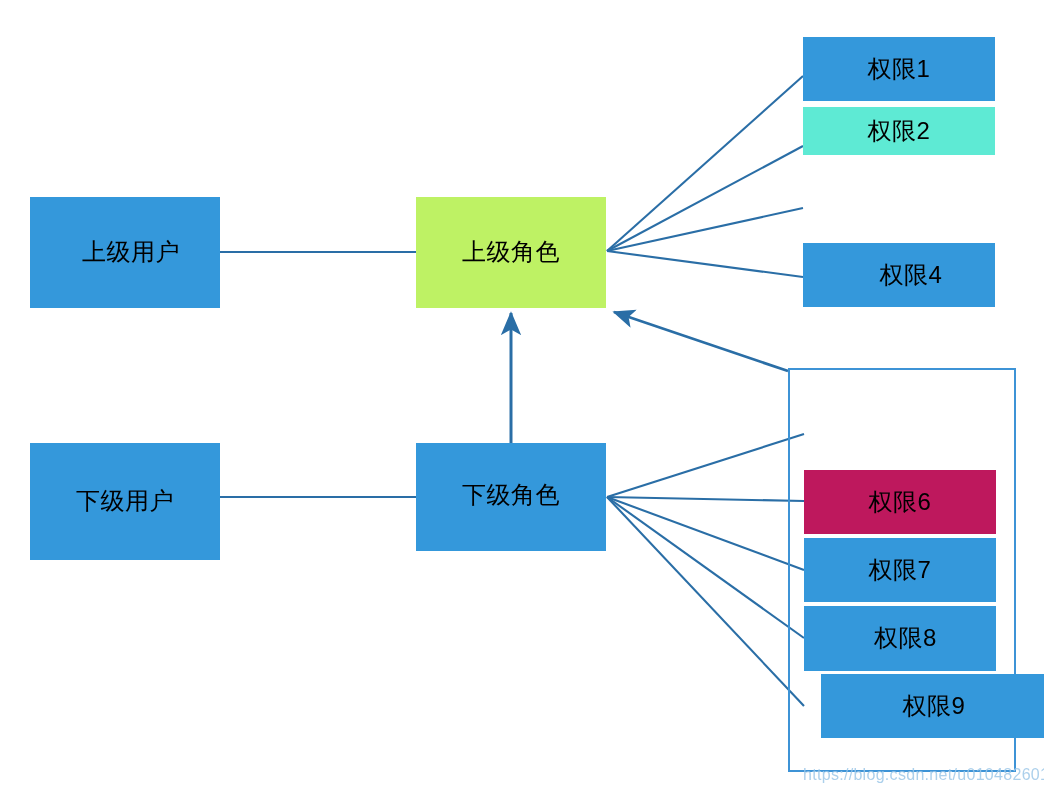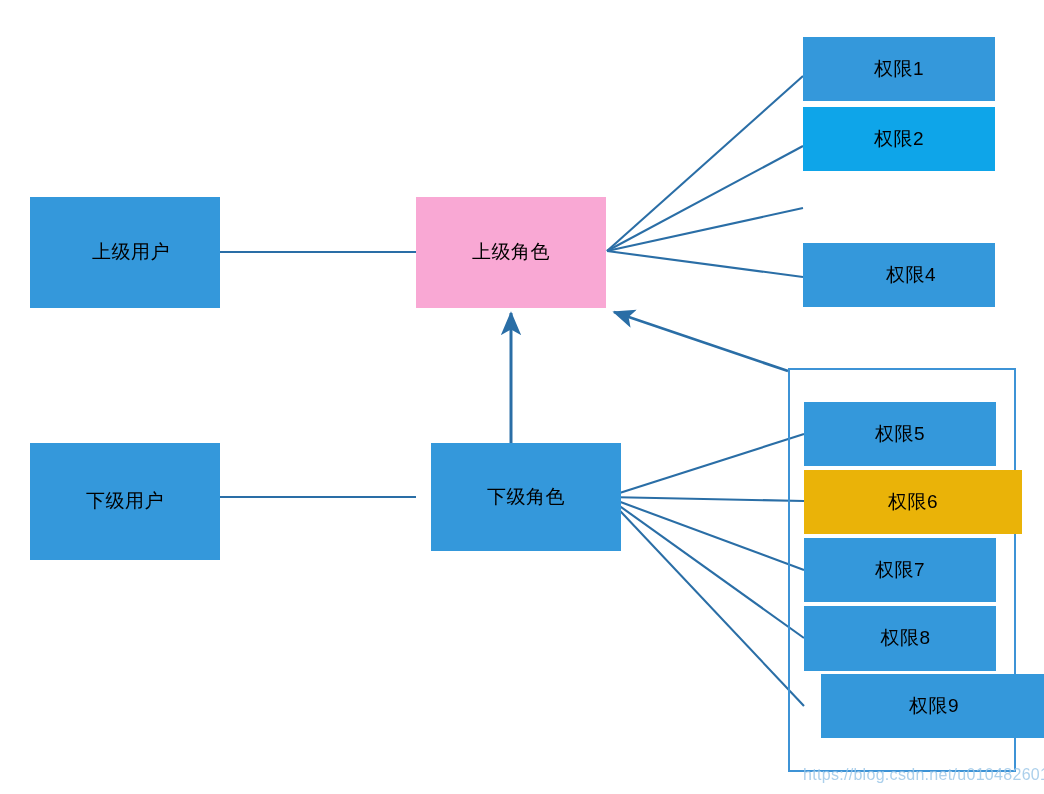--- a/index.html
+++ b/index.html
@@ -25,21 +25,21 @@
     height: 794px;
     pointer-events: none;
   }
   .node {
     position: absolute;
     background: #3498db;
     color: #000000;
     display: flex;
     align-items: center;
     justify-content: center;
-    font-size: 19px;
+    font-size: 24px;
     line-height: 1.1;
     letter-spacing: 0.5px;
     box-sizing: border-box;
     z-index: 2;
   }
   .node-label {
     pointer-events: none;
     white-space: nowrap;
   }
   .group-box {
@@ -89,43 +89,40 @@
     <line x1="607" y1="497" x2="804" y2="570" stroke="#2a6ea6" stroke-width="2.1"></line>
     <line x1="607" y1="497" x2="804" y2="638" stroke="#2a6ea6" stroke-width="2.1"></line>
     <line x1="607" y1="497" x2="804" y2="706" stroke="#2a6ea6" stroke-width="2.1"></line>
   </svg>
 
   <div class="group-box" id="group-subordinate-permission-group" style="left: 788px; top: 368px; width: 228px; height: 404px; border-color: rgb(61, 147, 214);"></div>
 
   <div class="node" id="node-superior-user" style="left: 30px; top: 197px; width: 190px; height: 111px; background: rgb(52, 152, 219); color: rgb(0, 0, 0); padding-left: 12px;">
     <span class="node-label">上级用户</span>
   </div>
-  <div class="node" id="node-superior-role" style="left: 416px; top: 197px; width: 190px; height: 111px; background: #f9a8d4; color: rgb(0, 0, 0);">
+  <div class="node" id="node-superior-role" style="left: 416px; top: 197px; width: 190px; height: 111px; background: #bef264; color: rgb(0, 0, 0);">
     <span class="node-label">上级角色</span>
   </div>
   <div class="node" id="node-subordinate-user" style="left: 30px; top: 443px; width: 190px; height: 117px; background: rgb(52, 152, 219); color: rgb(0, 0, 0);">
     <span class="node-label">下级用户</span>
   </div>
-  <div class="node" id="node-subordinate-role" style="left: 431px; top: 443px; width: 190px; height: 108px; background: rgb(52, 152, 219); color: rgb(0, 0, 0);">
+  <div class="node" id="node-subordinate-role" style="left: 416px; top: 443px; width: 190px; height: 108px; background: rgb(52, 152, 219); color: rgb(0, 0, 0); font-family: Liberation Mono, monospace;">
     <span class="node-label">下级角色</span>
   </div>
 
   <div class="node" id="node-permission-1" style="left: 803px; top: 37px; width: 192px; height: 64px; background: rgb(52, 152, 219); color: rgb(0, 0, 0);">
     <span class="node-label">权限1</span>
   </div>
-  <div class="node" id="node-permission-2" style="left: 803px; top: 107px; width: 192px; height: 64px; background: #0ea5e9; color: rgb(0, 0, 0);">
+  <div class="node" id="node-permission-2" style="left: 803px; top: 107px; width: 192px; height: 48px; background: #5eead4; color: rgb(0, 0, 0);">
     <span class="node-label">权限2</span>
   </div>
   <div class="node" id="node-permission-4" style="left: 803px; top: 243px; width: 192px; height: 64px; background: rgb(52, 152, 219); color: rgb(0, 0, 0); padding-left: 24px;">
     <span class="node-label">权限4</span>
   </div>
-  <div class="node" id="node-permission-5" style="left: 804px; top: 402px; width: 192px; height: 64px; background: rgb(52, 152, 219); color: rgb(0, 0, 0);">
-    <span class="node-label">权限5</span>
-  </div>
-  <div class="node" id="node-permission-6" style="left: 804px; top: 470px; width: 218px; height: 64px; background: #eab308; color: rgb(0, 0, 0);">
+  <div class="node" id="node-permission-6" style="left: 804px; top: 470px; width: 192px; height: 64px; background: #be185d; color: rgb(0, 0, 0);">
     <span class="node-label">权限6</span>
   </div>
   <div class="node" id="node-permission-7" style="left: 804px; top: 538px; width: 192px; height: 64px; background: rgb(52, 152, 219); color: rgb(0, 0, 0); justify-content: center;">
     <span class="node-label">权限7</span>
   </div>
   <div class="node" id="node-permission-8" style="left: 804px; top: 606px; width: 192px; height: 65px; background: rgb(52, 152, 219); color: rgb(0, 0, 0); padding-left: 11px;">
     <span class="node-label">权限8</span>
   </div>
   <div class="node" id="node-permission-9" style="left: 804px; top: 674px; width: 226px; height: 64px; background: rgb(52, 152, 219); color: rgb(0, 0, 0); margin-left: 17px;">
     <span class="node-label">权限9</span>

